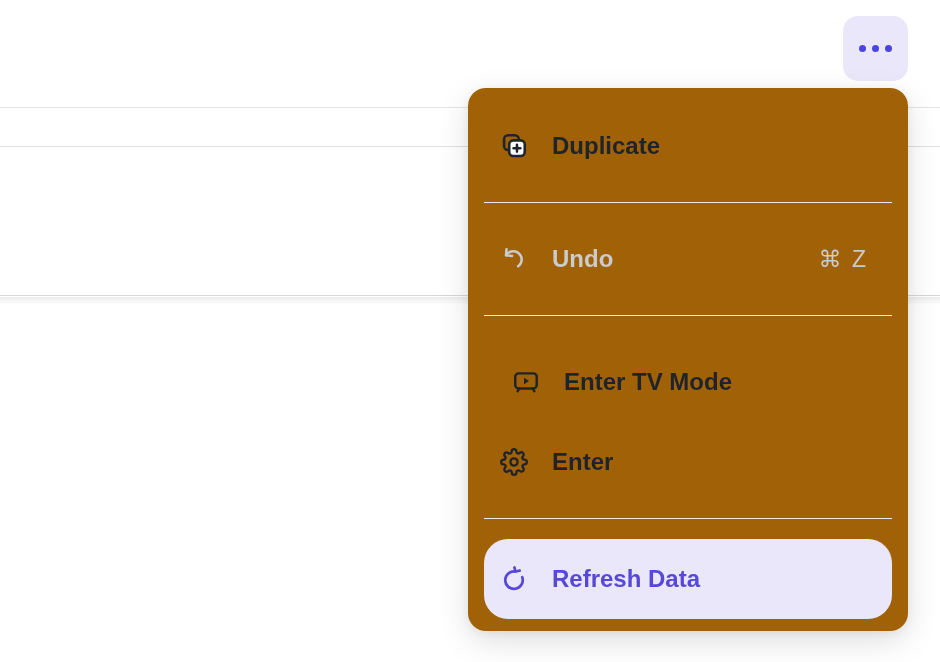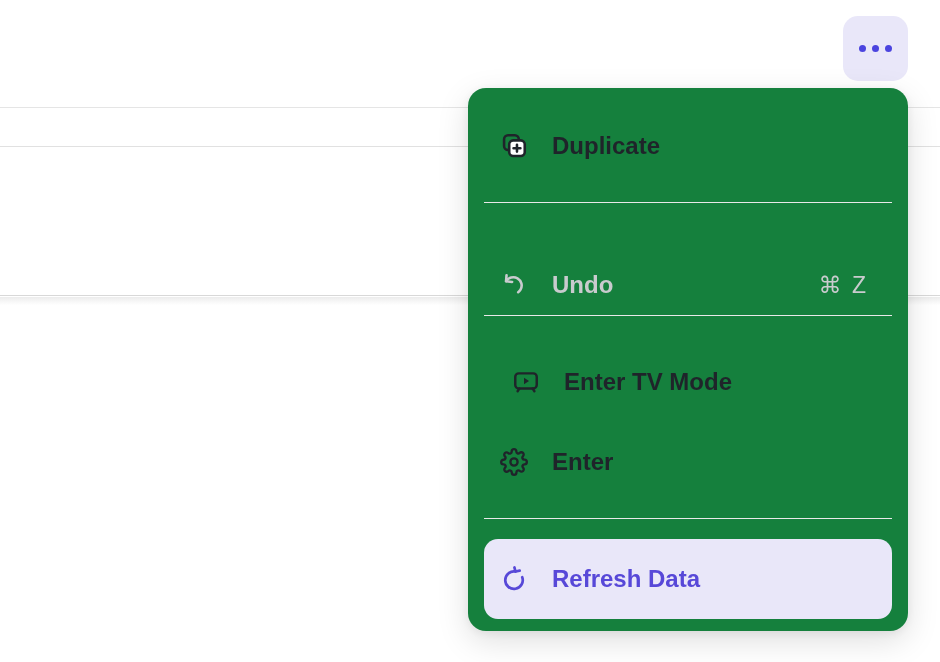--- a/index.html
+++ b/index.html
@@ -34,37 +34,37 @@
     font-size:20px;font-weight:700;letter-spacing:.5px;cursor:pointer;
   }
   .more-btn{
     position:absolute;left:843px;top:16px;width:65px;height:65px;border-radius:15px;
     background:var(--accent-bg);display:flex;align-items:center;justify-content:center;gap:6px;cursor:pointer;z-index:3;
   }
   .more-btn i{width:7px;height:7px;border-radius:50%;background:var(--dot);display:block;}
   
   .menu{
     position:absolute;left:468px;top:88px;width:440px;height:543px;z-index:10;
-    background:#15803d;border-radius:18px;padding:18px 0 12px;
+    background:#a16207;border-radius:18px;padding:18px 0 12px;
     box-shadow:0 10px 32px rgba(0,0,0,.13),0 2px 8px rgba(0,0,0,.06);
     display:flex;flex-direction:column;
   }
   .menu-item{
     height:80px;flex:none;display:flex;align-items:center;gap:24px;
     padding:0 40px 0 32px;font-size:24px;font-weight:600;color:#1f242a;cursor:pointer;
   }
   .mi-icon{width:28px;height:28px;flex:none;display:flex;align-items:center;justify-content:center;}
   .mi-icon svg{display:block;}
-  .menu-item.disabled{color:var(--disabled-text);cursor:default;align-items:flex-end;}
+  .menu-item.disabled{color:var(--disabled-text);cursor:default;}
   .mi-shortcut{margin-left:auto;font-size:23px;font-weight:400;color:var(--disabled-text);letter-spacing:2px;}
   .menu-divider{height:1px;flex:none;background:#e9e9e9;margin:16px 16px;}
   .menu-divider.tight{margin:16px 16px 0;}
   .menu-item.tv-offset{margin-top:10px;padding-left:44px;}
   .menu-item.highlighted{
-    margin:20px 16px 0;height:80px;border-radius:14px;background:var(--accent-bg);
+    margin:20px 16px 0;height:80px;border-radius:24px;background:var(--accent-bg);
     color:var(--accent);padding:0 24px 0 16px;
   }
 </style>
 </head>
 <body>
 
 <div class="stage">
 
   <div class="toolbar"></div>
   <div class="band1"></div>

